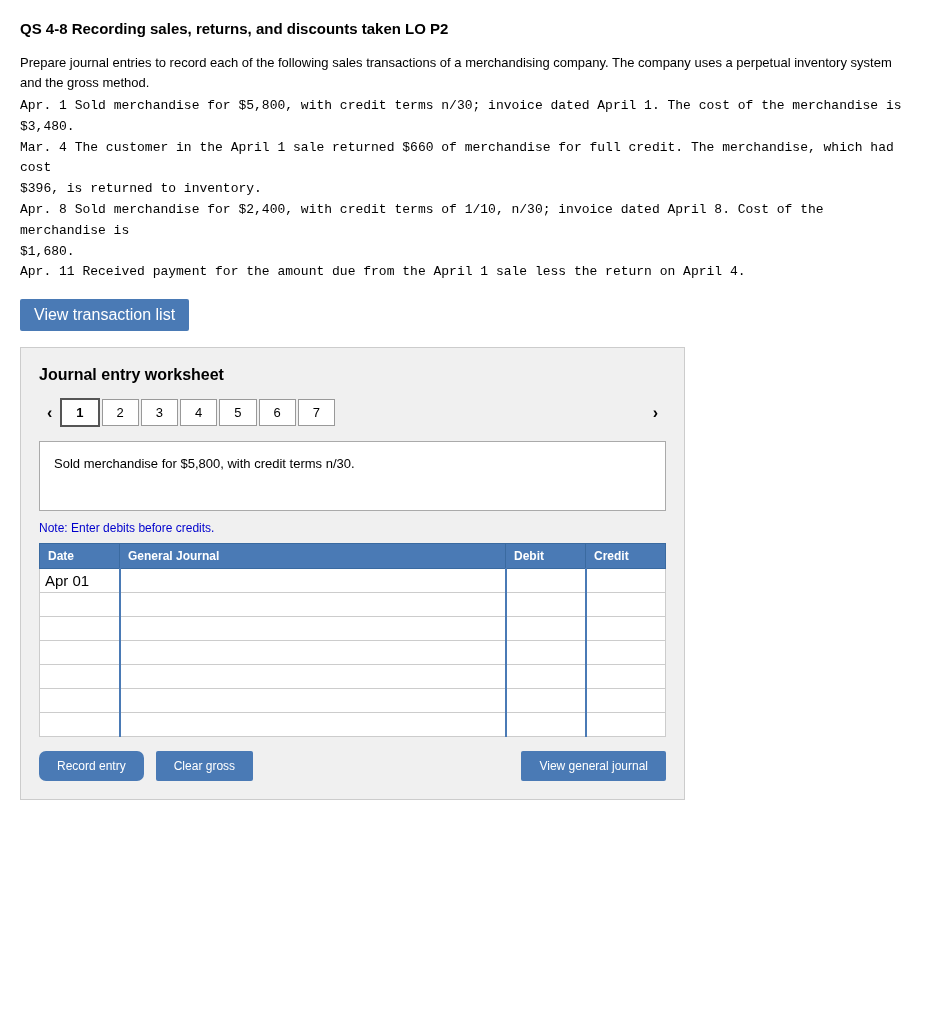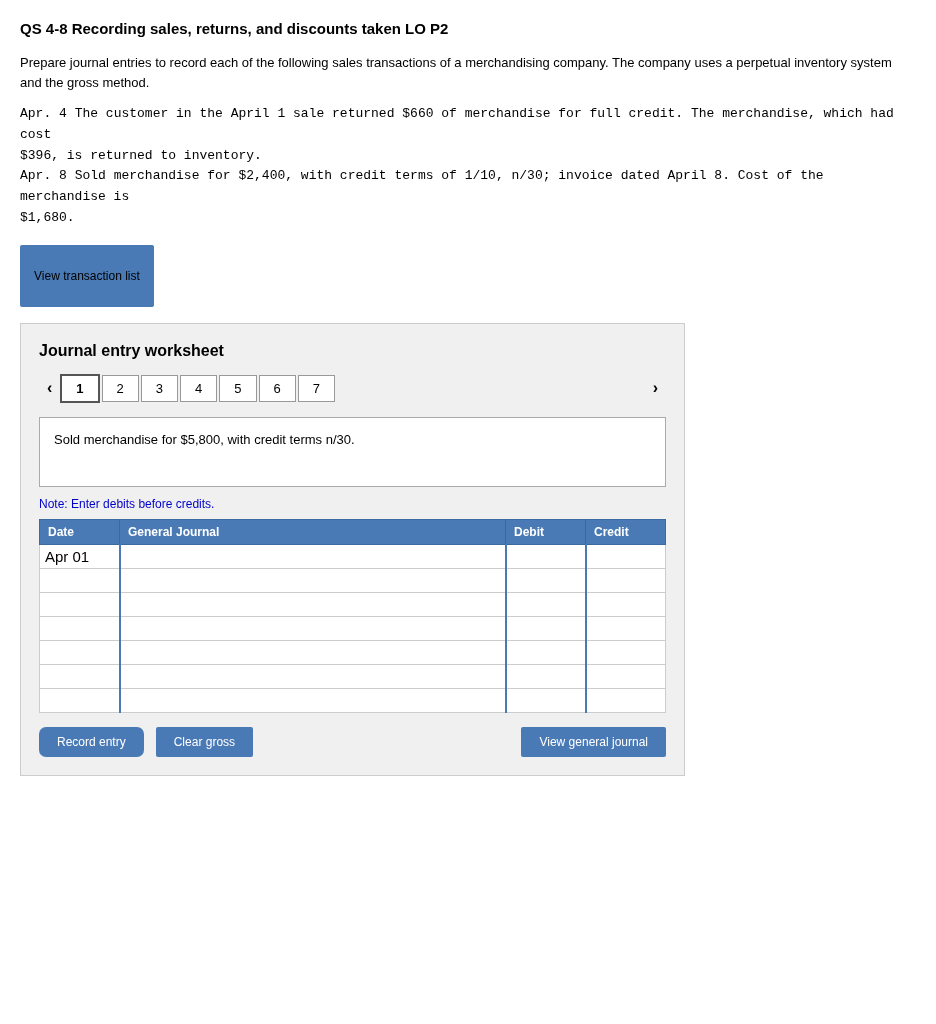--- a/index.html
+++ b/index.html
@@ -12,34 +12,34 @@
       width: 936px;
     }
     .page-title {
       font-size: 15px;
       font-weight: bold;
       margin-bottom: 16px;
     }
     .instructions {
       font-size: 13px;
       line-height: 1.5;
-      margin-bottom: 12px;
+      margin-bottom: 4px;
     }
     .transactions {
       font-family: 'Courier New', Courier, monospace;
       font-size: 13px;
       line-height: 1.6;
       margin-bottom: 16px;
     }
     .view-transaction-btn {
       background-color: #4a7ab5;
-      color: #000000;
-      border: none;
-      padding: 24px 14px;
-      font-size: 12px;
+      color: #ffffff;
+      border: none;
+      padding: 7px 14px;
+      font-size: 16px;
       cursor: pointer;
       margin-bottom: 16px;
       border-radius: 2px;
     }
     .worksheet-container {
       background: #f0f0f0;
       border: 1px solid #ccc;
       padding: 18px;
       max-width: 665px;
     }
@@ -178,26 +178,33 @@
 <body>
 
 
 
 <div class="page-title">QS 4-8 Recording sales, returns, and discounts taken LO P2</div>
 
 <div class="instructions">Prepare journal entries to record each of the following sales transactions of a merchandising company. The company uses a perpetual inventory system and the gross method.</div>
 
 <div class="transactions">
   <div>
-    <span>Apr.  4</span>&nbsp;<span>The customer in the April 1 sale returned $660 of merchandise for full credit. The merchandise, which had cost</span><br>
+    <span>Apr.  1</span>&nbsp;<span>Sold merchandise for $5,800, with credit terms n/30; invoice dated April 1. The cost of the merchandise is</span><br>
+    <span>       $3,480.</span>
+  </div>
+  <div>
+    <span>Mar.  4</span>&nbsp;<span>The customer in the April 1 sale returned $660 of merchandise for full credit. The merchandise, which had cost</span><br>
     <span>       $396, is returned to inventory.</span>
   </div>
   <div>
     <span>Apr.  8</span>&nbsp;<span>Sold merchandise for $2,400, with credit terms of 1/10, n/30; invoice dated April 8. Cost of the merchandise is</span><br>
     <span>       $1,680.</span>
+  </div>
+  <div>
+    <span>Apr. 11</span>&nbsp;<span>Received payment for the amount due from the April 1 sale less the return on April 4.</span>
   </div>
 </div>
 
 <button class="view-transaction-btn">View transaction list</button>
 
 <div class="worksheet-container">
   <div class="worksheet-title">Journal entry worksheet</div>
 
   <div class="tabs-row">
     <button class="tab-nav-btn">‹</button>

